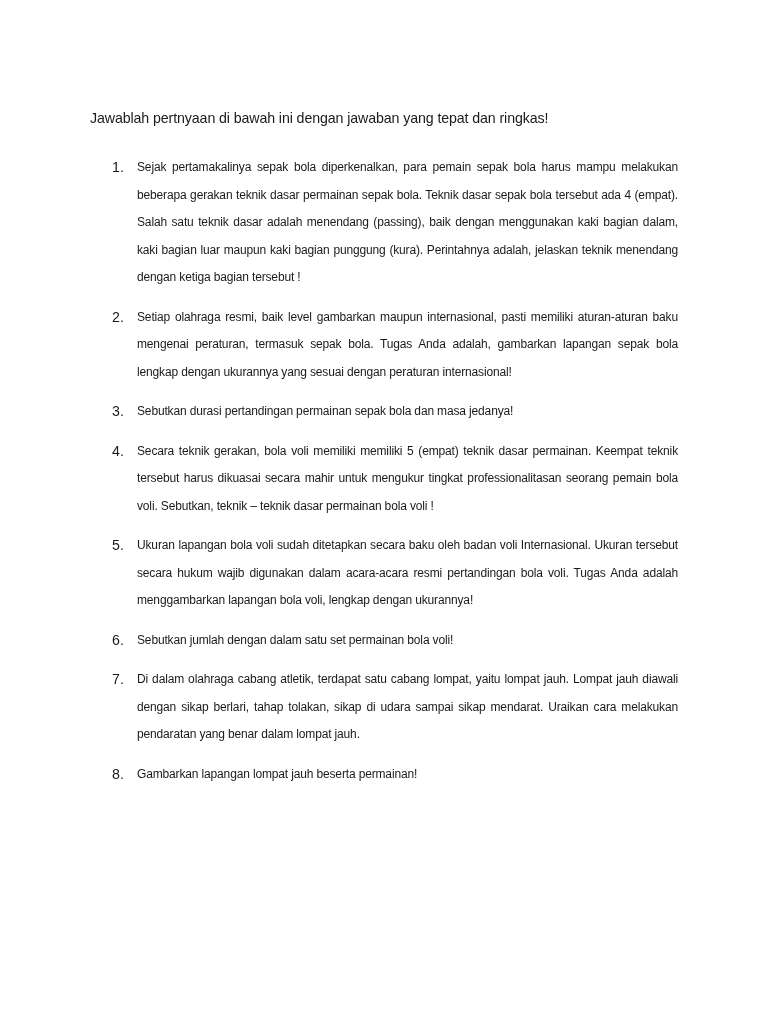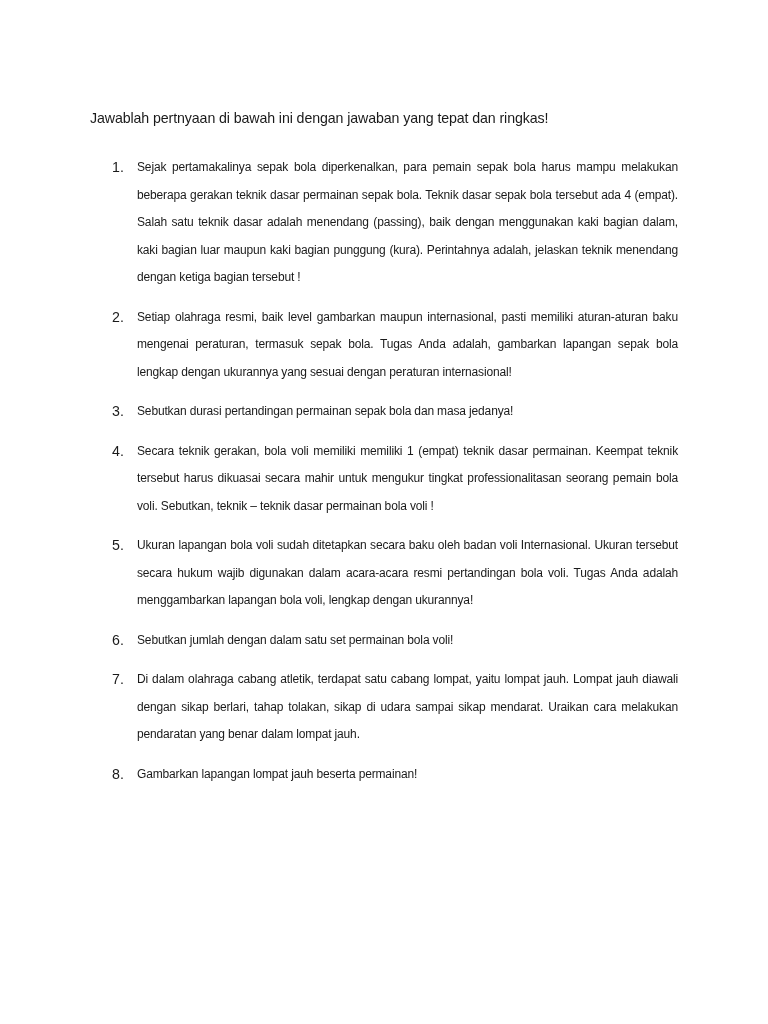--- a/index.html
+++ b/index.html
@@ -35,21 +35,21 @@
     <li class="q">
       <span class="qnum">2.</span>
       <div class="qtext">Setiap olahraga resmi, baik level gambarkan maupun internasional, pasti memiliki aturan-aturan baku mengenai peraturan, termasuk sepak bola. Tugas Anda adalah, gambarkan lapangan sepak bola lengkap dengan ukurannya yang sesuai dengan peraturan internasional!</div>
     </li>
     <li class="q">
       <span class="qnum">3.</span>
       <div class="qtext">Sebutkan durasi pertandingan permainan sepak bola dan masa jedanya!</div>
     </li>
     <li class="q">
       <span class="qnum">4.</span>
-      <div class="qtext">Secara teknik gerakan, bola voli memiliki memiliki 1 (empat) teknik dasar permainan. Keempat teknik tersebut harus dikuasai secara mahir untuk mengukur tingkat professionalitasan seorang pemain bola voli. Sebutkan, teknik – teknik dasar permainan bola voli !</div>
+      <div class="qtext">Secara teknik gerakan, bola voli memiliki memiliki 5 (empat) teknik dasar permainan. Keempat teknik tersebut harus dikuasai secara mahir untuk mengukur tingkat professionalitasan seorang pemain bola voli. Sebutkan, teknik – teknik dasar permainan bola voli !</div>
     </li>
     <li class="q">
       <span class="qnum">5.</span>
       <div class="qtext">Ukuran lapangan bola voli sudah ditetapkan secara baku oleh badan voli Internasional. Ukuran tersebut secara hukum wajib digunakan dalam acara-acara resmi pertandingan bola voli. Tugas Anda adalah menggambarkan lapangan bola voli, lengkap dengan ukurannya!</div>
     </li>
     <li class="q">
       <span class="qnum">6.</span>
       <div class="qtext">Sebutkan jumlah dengan dalam satu set permainan bola voli!</div>
     </li>
     <li class="q">

